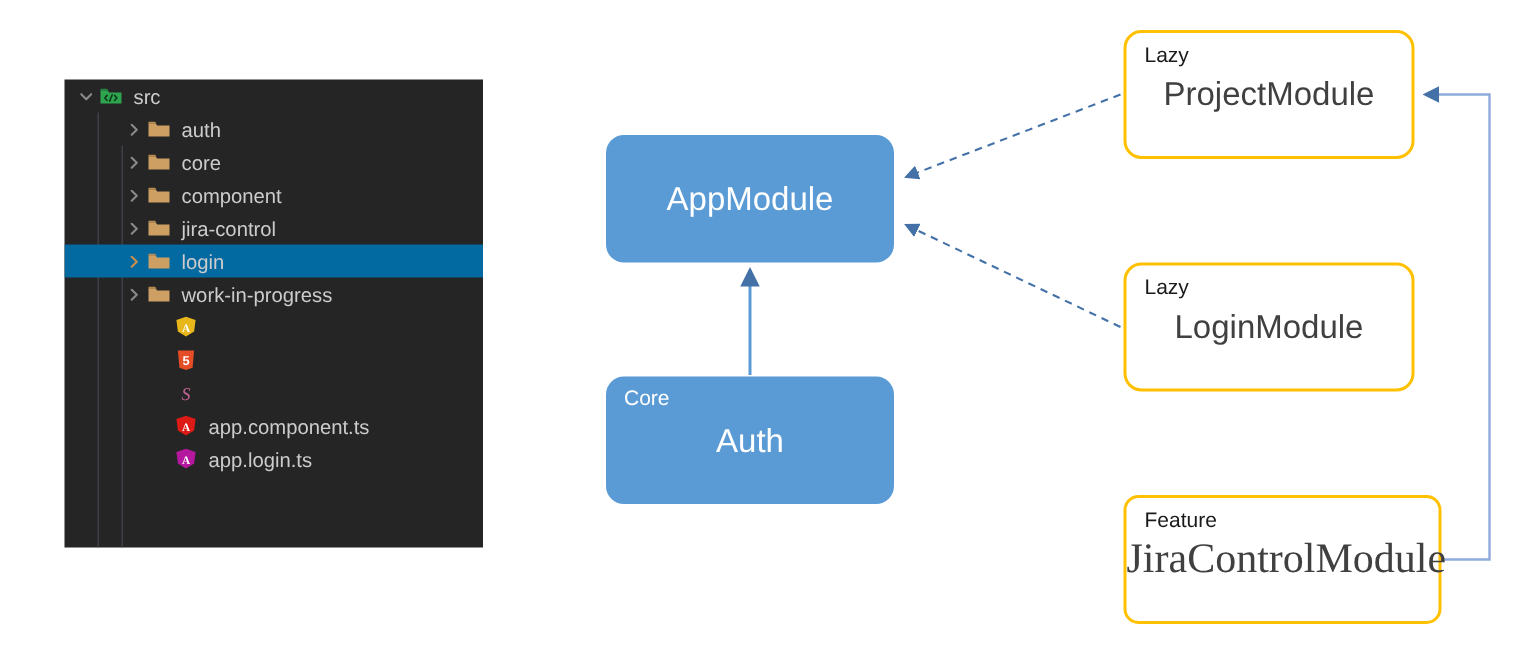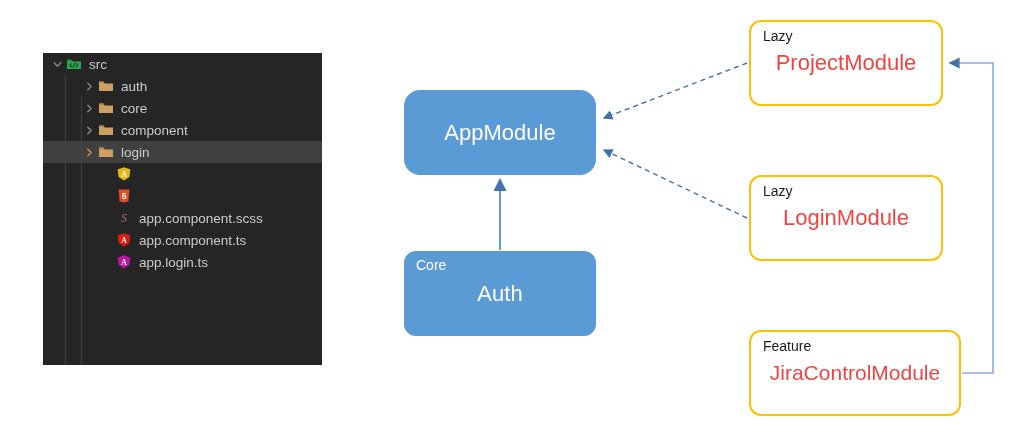--- a/index.html
+++ b/index.html
@@ -30,21 +30,21 @@
     position: relative;
     height: 22px;
     display: flex;
     align-items: center;
     color: #cccccc;
     font-size: 13.5px;
     white-space: nowrap;
     padding-left: 4px;
   }
   .tree-row.selected {
-    background: #404040;
+    background: #0369a1;
     align-items: center;
   }
   .chev {
     width: 16px;
     flex: 0 0 16px;
     display: flex;
     align-items: center;
     justify-content: center;
     color: #8a8a8a;
     font-size: 11px;
@@ -111,28 +111,28 @@
     border: none;
   }
   .node.blue .stereo { color: #ffffff; }
   .node.blue .title { color: #ffffff; }
 
   .node.yellow {
     background: #ffffff;
     border: 2px solid #ffc000;
   }
   .node.yellow .stereo { color: #1a1a1a; }
-  .node.yellow .title { color: #ef4444; }
-
-  #n-appmodule  { left: 404px; top: 90px;  width: 192px; height: 85px; border-radius: 16px; }
+  .node.yellow .title { color: #404040; }
+
+  #n-appmodule  { left: 404px; top: 90px;  width: 192px; height: 85px; }
   #n-auth       { left: 404px; top: 251px; width: 192px; height: 85px; }
   #n-project    { left: 749px; top: 20px;  width: 194px; height: 86px; }
   #n-login      { left: 749px; top: 175px; width: 194px; height: 86px; }
-  #n-jira       { left: 749px; top: 330px; width: 212px; height: 86px; }
-  #n-jira .title { font-size: 21px; }
+  #n-jira       { left: 749px; top: 330px; width: 212px; height: 86px; border-radius: 10px; }
+  #n-jira .title { font-size: 28px; font-family: Liberation Serif, serif; }
 </style>
 </head>
 <body>
 
 <div id="explorer">
   <div class="guide" id="guide-a"></div>
   <div class="guide" id="guide-b"></div>
   <div id="tree-body">
       <div class="tree-row ind-0">
         <span class="chev down">
@@ -186,33 +186,61 @@
           </svg>
         </span>
         <span class="icon">
           <svg width="16" height="16" viewBox="0 0 16 16">
             <path d="M1 4.2 L5.6 4.2 L6.8 5.6 L15 5.6 L15 13 L1 13 Z" fill="#cd9f63"></path>
             <path d="M1 3.2 L5.4 3.2 L6.4 4.4 L1 4.4 Z" fill="#b88a4e"></path>
           </svg>
         </span>
         <span class="label">component</span>
       </div>
+      <div class="tree-row ind-2">
+        <span class="chev right">
+          <svg width="11" height="11" viewBox="0 0 11 11">
+            <path fill="none" stroke="currentColor" stroke-width="1.4" stroke-linecap="round" stroke-linejoin="round" d="M3.8 2.2 L7.2 5.5 L3.8 8.8"></path>
+          </svg>
+        </span>
+        <span class="icon">
+          <svg width="16" height="16" viewBox="0 0 16 16">
+            <path d="M1 4.2 L5.6 4.2 L6.8 5.6 L15 5.6 L15 13 L1 13 Z" fill="#cd9f63"></path>
+            <path d="M1 3.2 L5.4 3.2 L6.4 4.4 L1 4.4 Z" fill="#b88a4e"></path>
+          </svg>
+        </span>
+        <span class="label">jira-control</span>
+      </div>
       <div class="tree-row ind-2 selected">
         <span class="chev right">
           <svg width="11" height="11" viewBox="0 0 11 11">
             <path fill="none" stroke="currentColor" stroke-width="1.4" stroke-linecap="round" stroke-linejoin="round" d="M3.8 2.2 L7.2 5.5 L3.8 8.8"></path>
           </svg>
         </span>
         <span class="icon">
           <svg width="16" height="16" viewBox="0 0 16 16">
             <path d="M1 4.2 L5.6 4.2 L6.8 5.6 L15 5.6 L15 13 L1 13 Z" fill="#cd9f63"></path>
             <path d="M1 3.2 L5.4 3.2 L6.4 4.4 L1 4.4 Z" fill="#b88a4e"></path>
           </svg>
         </span>
         <span class="label">login</span>
+      </div>
+      <div class="tree-row ind-2">
+        <span class="chev right">
+          <svg width="11" height="11" viewBox="0 0 11 11">
+            <path fill="none" stroke="currentColor" stroke-width="1.4" stroke-linecap="round" stroke-linejoin="round" d="M3.8 2.2 L7.2 5.5 L3.8 8.8"></path>
+          </svg>
+        </span>
+        <span class="icon">
+          <svg width="16" height="16" viewBox="0 0 16 16">
+            <path d="M1 4.2 L5.6 4.2 L6.8 5.6 L15 5.6 L15 13 L1 13 Z" fill="#cd9f63"></path>
+            <path d="M1 3.2 L5.4 3.2 L6.4 4.4 L1 4.4 Z" fill="#b88a4e"></path>
+          </svg>
+        </span>
+        <span class="label">work-in-progress</span>
       </div>
       <div class="tree-row ind-3">
         <span class="chev right"></span>
         <span class="icon">
           <svg width="16" height="16" viewBox="0 0 16 16">
             <path d="M8 1.2 L14.4 3.4 L13.4 11 L8 14.4 L2.6 11 L1.6 3.4 Z" fill="#e8b71a"></path>
             <text x="8" y="11" text-anchor="middle" font-size="7.5" font-family="&quot;Liberation Serif&quot;, serif" fill="#ffffff" font-weight="bold">A</text>
           </svg>
         </span>
       </div>
@@ -225,21 +253,20 @@
           </svg>
         </span>
       </div>
       <div class="tree-row ind-3">
         <span class="chev right"></span>
         <span class="icon">
           <svg width="16" height="16" viewBox="0 0 16 16">
             <text x="8" y="12.4" text-anchor="middle" font-size="12" font-family="&quot;Liberation Serif&quot;, serif" font-style="italic" fill="#c76395">S</text>
           </svg>
         </span>
-        <span class="label">app.component.scss</span>
       </div>
       <div class="tree-row ind-3">
         <span class="chev right"></span>
         <span class="icon">
           <svg width="16" height="16" viewBox="0 0 16 16">
             <path d="M8 1.2 L14.4 3.4 L13.4 11 L8 14.4 L2.6 11 L1.6 3.4 Z" fill="#dd1b16"></path>
             <text x="8" y="11" text-anchor="middle" font-size="7.5" font-family="&quot;Liberation Serif&quot;, serif" fill="#ffffff" font-weight="bold">A</text>
           </svg>
         </span>
         <span class="label">app.component.ts</span>

